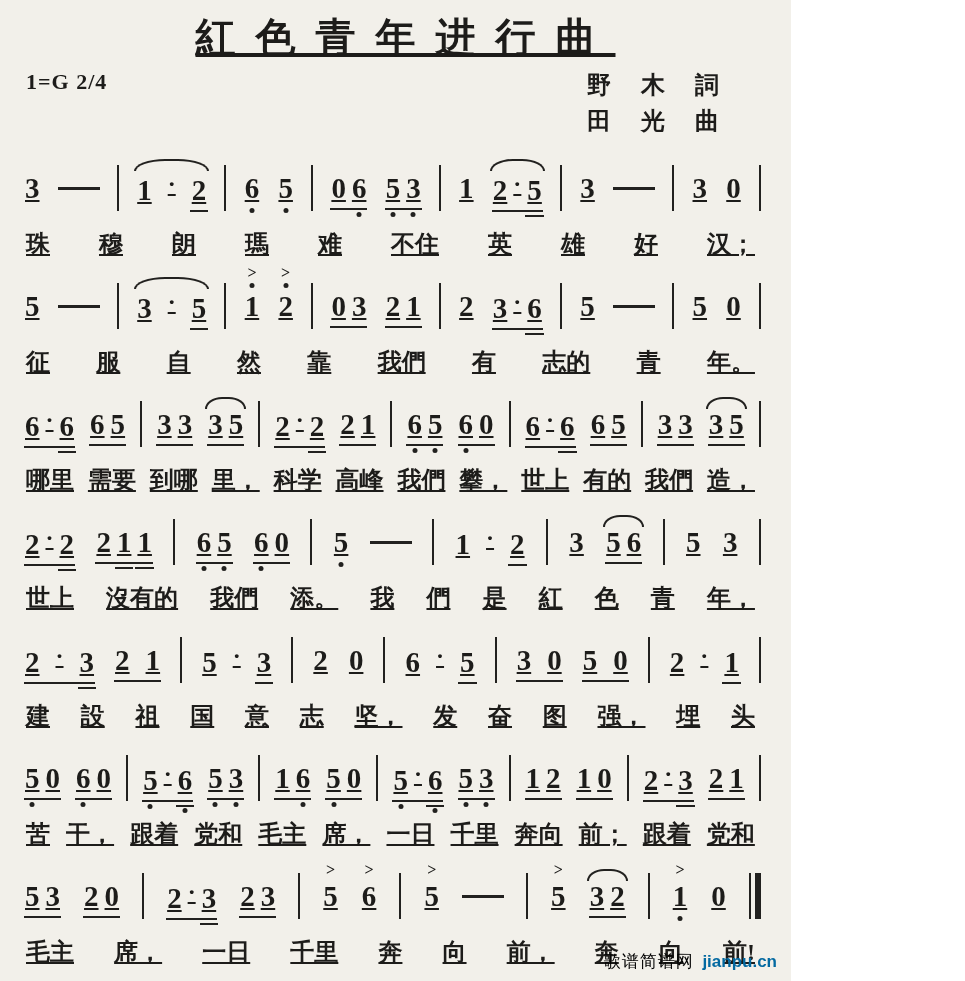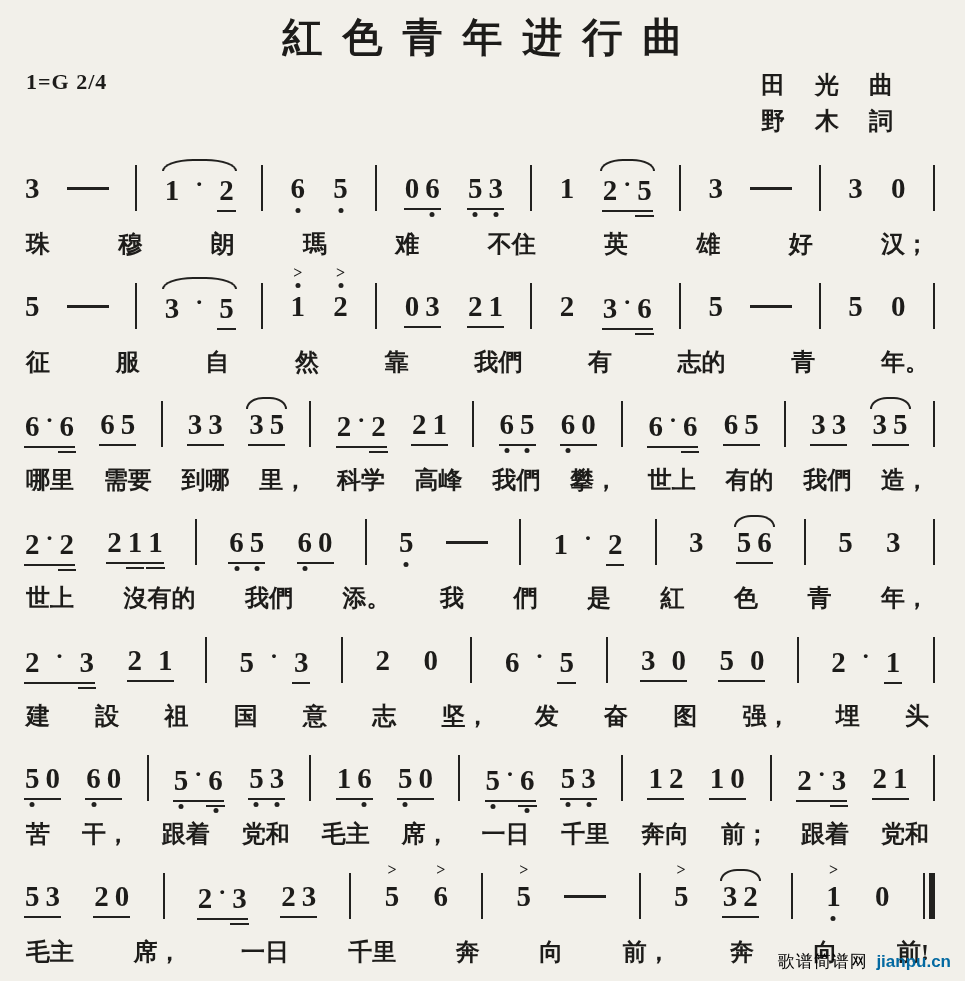--- a/index.html
+++ b/index.html
@@ -1,22 +1,23 @@
 <!DOCTYPE html>
 <html><head>
 <meta charset="utf-8">
 <style>
   html,body { margin:0; padding:0; }
   .page {
     position:relative;
-    width:965px; height:981px;
+    width:791px; height:981px;
     background:#f2f0ea;
     font-family:"Liberation Serif","DejaVu Serif",serif;
     color:#1d1c1a;
     overflow:hidden;
+    text-decoration:underline;
   }
   .title {
     text-align:center;
     font-size:40px; font-weight:bold;
     letter-spacing:20px;
     padding:10px 0 2px 20px;
   }
   .header-row {
     position:relative;
     height:84px;
@@ -74,22 +75,22 @@
 <body>
 
 <div class="page" style="background: rgb(242, 240, 234);">
   <div class="title">紅色青年进行曲</div>
 
   <div class="header-row">
     <div class="header-left">
       <div class="key-sig">1=G 2/4</div>
     </div>
     <div class="header-right">
+      <div class="credit">野 木 詞</div>
       <div class="credit">田 光 曲</div>
-      <div class="credit">野 木 詞</div>
     </div>
   </div>
 
   <div class="score">
       <div class="music-line">
         <div class="nrow">
           <div class="g">
             <span class="ch">3</span>
           </div>
           <div class="dash"></div>

